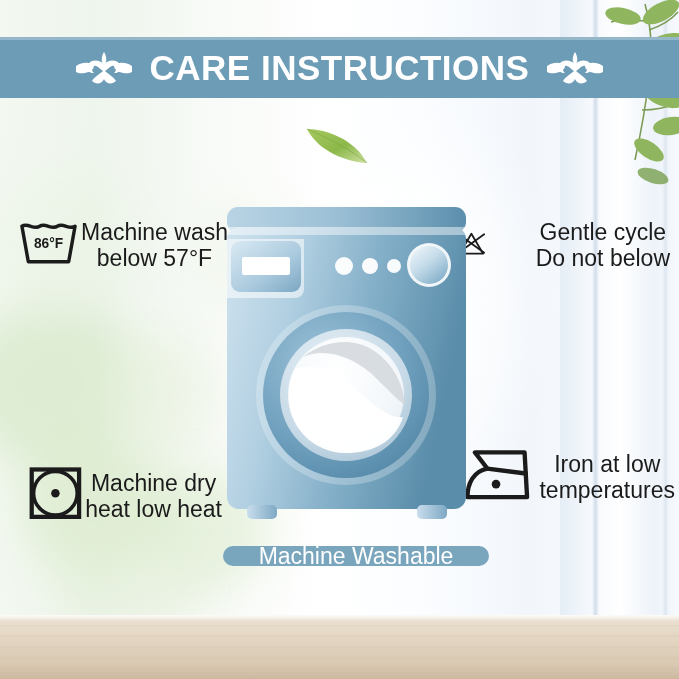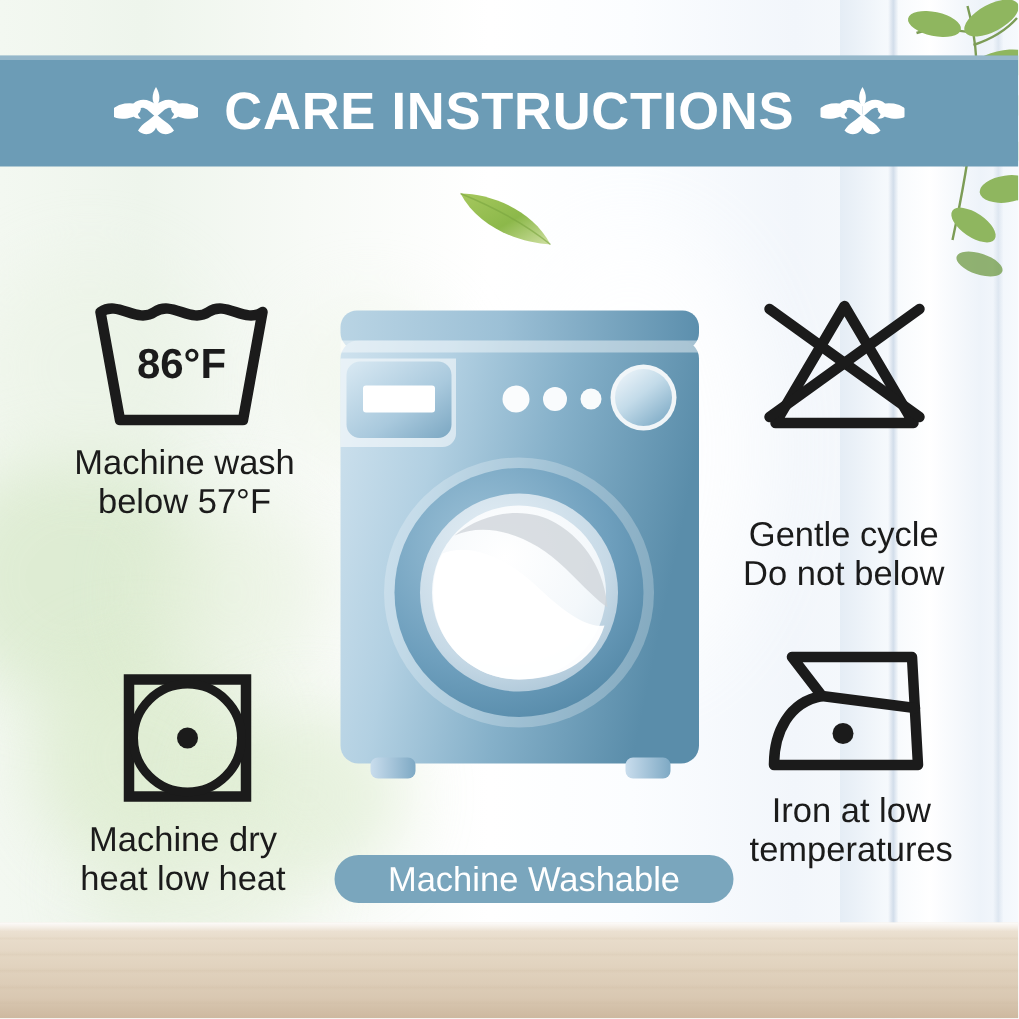--- a/index.html
+++ b/index.html
@@ -37,41 +37,41 @@
   .shelf:before{content:"";position:absolute;left:0;right:0;top:0;height:6px;
     background:linear-gradient(180deg,rgba(255,255,255,.85),rgba(238,230,218,0));}
   .shelf-grain{position:absolute;left:0;right:0;top:10px;height:44px;opacity:.35;
     background:repeating-linear-gradient(180deg,rgba(186,163,134,.35) 0px,rgba(186,163,134,0) 2px,rgba(186,163,134,0) 9px,rgba(186,163,134,.22) 11px);}
 
   
   .leafbox{position:absolute;right:0;top:0;width:130px;height:185px;}
   .floating-leaf{position:absolute;left:303px;top:120px;width:70px;height:48px;}
 
   
-  .banner{position:absolute;left:0;top:37px;width:679px;height:74px;
+  .banner{position:absolute;left:0;top:37px;width:679px;height:61px;
     background:#6c9cb6;display:flex;align-items:center;justify-content:center;gap:18px;}
   .banner:before{content:"";position:absolute;left:0;right:0;top:0;height:3px;background:rgba(255,255,255,.28);}
   .banner-title{color:#ffffff;font-size:35px;font-weight:bold;letter-spacing:.5px;
     white-space:nowrap;line-height:1;font-family:"Liberation Sans","DejaVu Sans",sans-serif;}
   .fleur{width:56px;height:40px;flex:none;}
 
   
-  .care-item{position:absolute;display:flex;flex-direction:column;align-items:center;}
+  .care-item{position:absolute;display:flex;flex-direction:row;align-items:center;}
   .care-item .sym{display:block;}
   .care-label{margin-top:4px;color:#1b1b1b;font-size:23px;line-height:1.12;text-align:center;white-space:nowrap;}
 
   #item-wash{left:18px;top:196px;width:210px;}
   #item-bleach{left:455px;top:196px;width:215px;gap:48px;}
   #item-dry{left:22px;top:447px;width:200px;}
   #item-iron{left:460px;top:428px;width:215px;}
 
   
   .washer{position:absolute;left:219px;top:205px;width:255px;height:330px;}
-  .badge{position:absolute;left:223px;top:546px;width:266px;height:32px;border-radius:16px;
-    background:#7aa6bd;display:flex;align-items:center;justify-content:center;margin-top:24px;}
+  .badge{position:absolute;left:223px;top:546px;width:266px;height:20px;border-radius:16px;
+    background:#7aa6bd;display:flex;align-items:center;justify-content:center;}
   .badge-text{color:#ffffff;font-size:23px;line-height:1;white-space:nowrap;}
 </style>
 </head>
 <body>
 
 <div id="stage">
 
   <div class="bg-base"></div>
   <div class="bokeh g1"></div>
   <div class="bokeh g2"></div>

